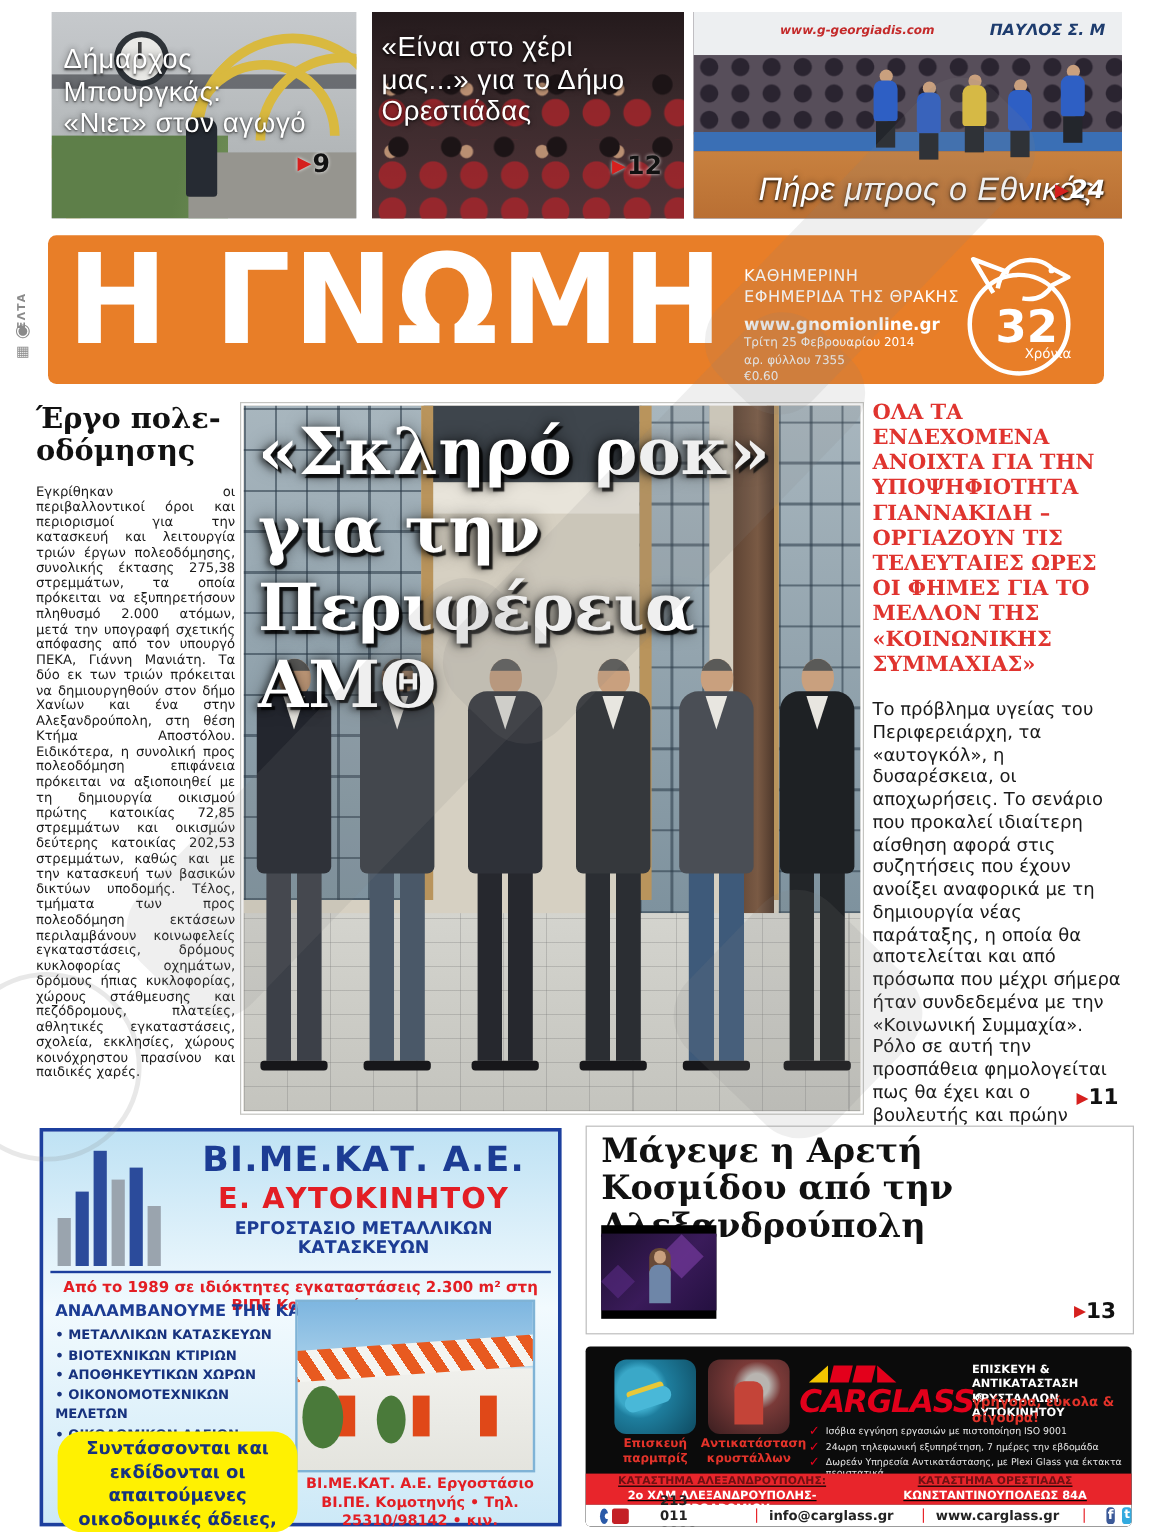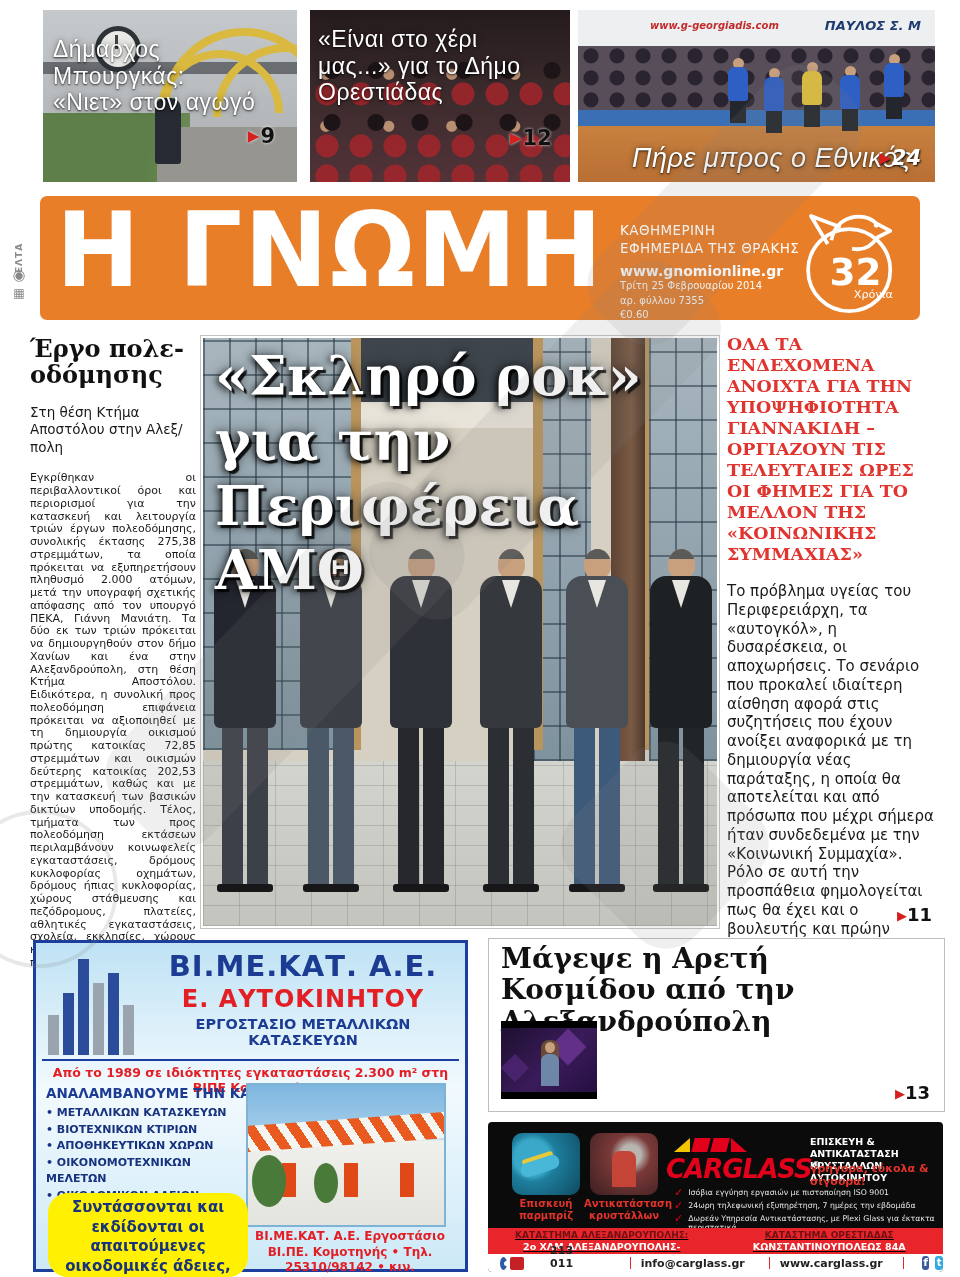--- a/index.html
+++ b/index.html
@@ -300,21 +300,20 @@
         <circle cx="86" cy="28" r="2.6" fill="#FFFFFF"></circle>
         <text x="36" y="92" font-family="DejaVu Sans, sans-serif" font-size="40" font-weight="bold" fill="#FFFFFF">32</text>
         <text x="62" y="106" font-family="DejaVu Sans, sans-serif" font-size="12" fill="#FFFFFF">Χρόνια</text>
       </svg>
     </div>
   </div>
 
   <div class="abs lcol">
     <div class="ltitle" style="white-space:pre-line;">Έργο πολε-
 οδόμησης</div>
-    <div class="lsub">Στη θέση Κτήμα Αποστόλου στην Αλεξ/πολη</div>
     <div class="lbody">Εγκρίθηκαν οι περιβαλλοντικοί όροι και περιορισμοί για την κατασκευή και λειτουργία τριών έργων πολεοδόμησης, συνολικής έκτασης 275,38 στρεμμάτων, τα οποία πρόκειται να εξυπηρετήσουν πληθυσμό 2.000 ατόμων, μετά την υπογραφή σχετικής απόφασης από τον υπουργό ΠΕΚΑ, Γιάννη Μανιάτη. Τα δύο εκ των τριών πρόκειται να δημιουργηθούν στον δήμο Χανίων και ένα στην Αλεξανδρούπολη, στη θέση Κτήμα Αποστόλου. Ειδικότερα, η συνολική προς πολεοδόμηση επιφάνεια πρόκειται να αξιοποιηθεί με τη δημιουργία οικισμού πρώτης κατοικίας 72,85 στρεμμάτων και οικισμών δεύτερης κατοικίας 202,53 στρεμμάτων, καθώς και με την κατασκευή των βασικών δικτύων υποδομής. Τέλος, τμήματα των προς πολεοδόμηση εκτάσεων περιλαμβάνουν κοινωφελείς εγκαταστάσεις, δρόμους κυκλοφορίας οχημάτων, δρόμους ήπιας κυκλοφορίας, χώρους στάθμευσης και πεζόδρομους, πλατείες, αθλητικές εγκαταστάσεις, σχολεία, εκκλησίες, χώρους κοινόχρηστου πρασίνου και παιδικές χαρές.</div>
   </div>
 
   <div class="abs photo">
     <div class="ph-in">
       <div class="win" style="left:0;top:0;width:148px;height:70%;"></div>
       <div class="dark-recess"></div>
       <div class="beam"></div>
       <div class="win" style="left:330px;top:0;width:58px;height:72%;"></div>
       <div class="win" style="left:446px;top:0;width:68px;height:72%;"></div>

